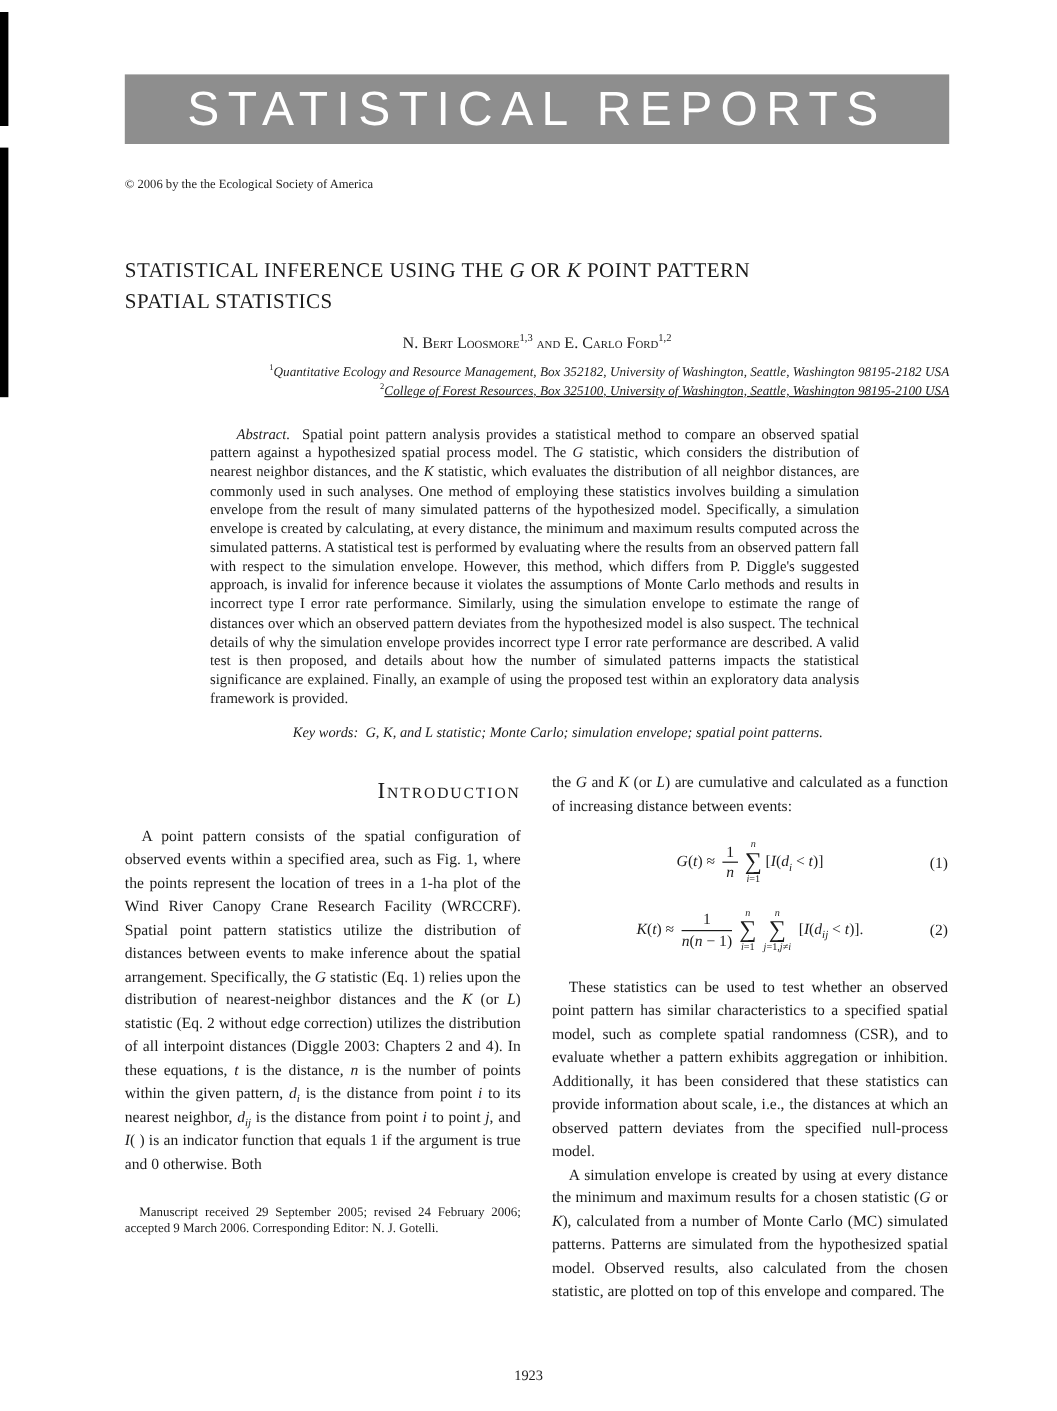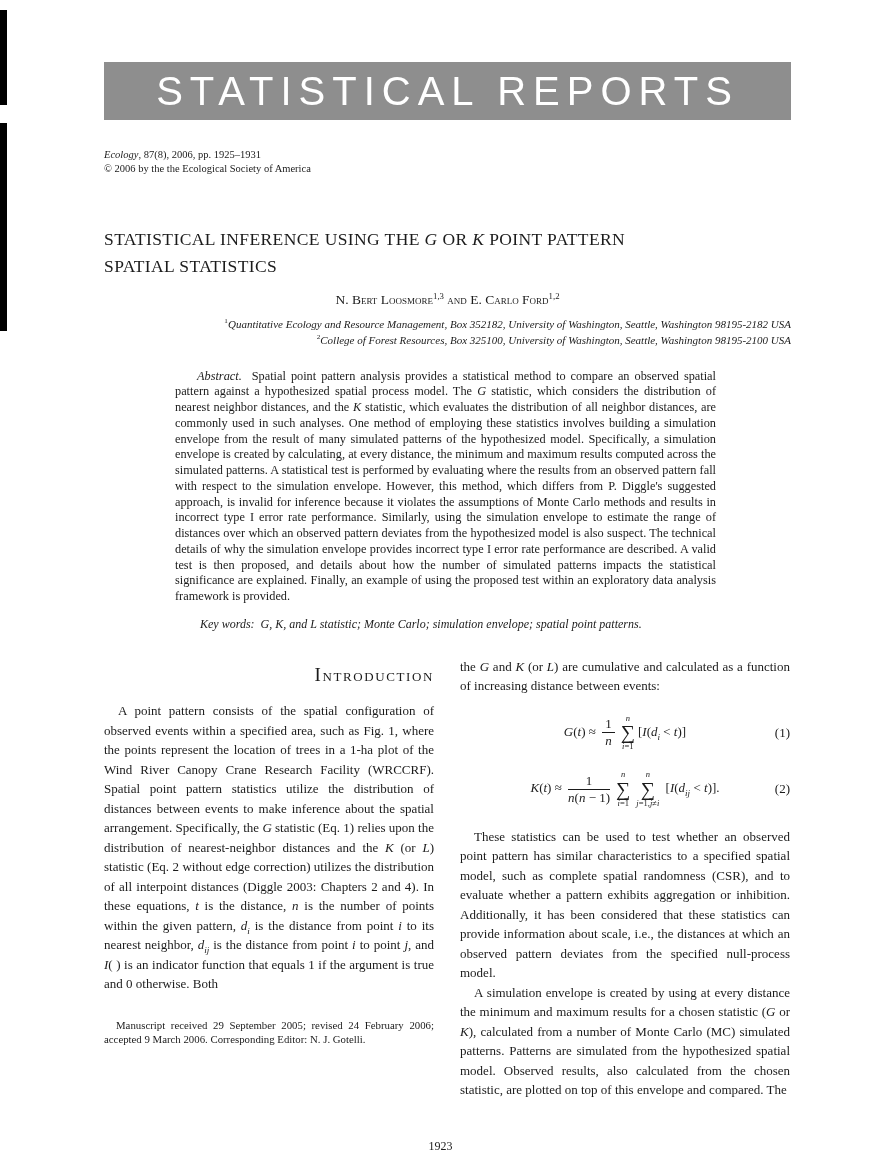--- a/index.html
+++ b/index.html
@@ -84,39 +84,38 @@
   <div class="margin-bar bar1"></div>
   <div class="margin-bar bar2"></div>
 
   <div class="banner">
     <span class="banner-text">STATISTICAL REPORTS</span>
   </div>
 
   <div class="content">
 
     <div class="masthead">
-      <div><span style="font-style: italic;">Ecology</span><span>, 87(8), 2006, pp. 1925–1931</span></div>
       <div>© 2006 by the the Ecological Society of America</div>
     </div>
 
     <h1 class="title">
       <div><span>STATISTICAL INFERENCE USING THE </span><span style="font-style: italic;">G</span><span> OR </span><span style="font-style: italic;">K</span><span> POINT PATTERN</span></div>
       <div>SPATIAL STATISTICS</div>
     </h1>
 
     <div class="authors"><span class="sc">N. Bert Loosmore</span><sup>1,3</sup><span class="sc"> and </span><span class="sc">E. Carlo Ford</span><sup>1,2</sup></div>
 
     <div class="affiliations">
       <div><sup>1</sup><span style="font-style: italic;">Quantitative Ecology and Resource Management, Box 352182, University of Washington, Seattle, Washington 98195-2182 USA</span></div>
-      <div><sup>2</sup><span style="font-style: italic;">College of Forest Resources, Box 325100, University of Washington, Seattle, Washington 98195-2100 USA</span></div>
+      <div><sup>2</sup><span style="font-style: italic; text-decoration: underline;">College of Forest Resources, Box 325100, University of Washington, Seattle, Washington 98195-2100 USA</span></div>
     </div>
 
     <p class="abstract"><span style="font-style: italic;">Abstract.</span><span>&nbsp; Spatial point pattern analysis provides a statistical method to compare an observed spatial pattern against a hypothesized spatial process model. The </span><span style="font-style: italic;">G</span><span> statistic, which considers the distribution of nearest neighbor distances, and the </span><span style="font-style: italic;">K</span><span> statistic, which evaluates the distribution of all neighbor distances, are commonly used in such analyses. One method of employing these statistics involves building a simulation envelope from the result of many simulated patterns of the hypothesized model. Specifically, a simulation envelope is created by calculating, at every distance, the minimum and maximum results computed across the simulated patterns. A statistical test is performed by evaluating where the results from an observed pattern fall with respect to the simulation envelope. However, this method, which differs from P. Diggle's suggested approach, is invalid for inference because it violates the assumptions of Monte Carlo methods and results in incorrect type I error rate performance. Similarly, using the simulation envelope to estimate the range of distances over which an observed pattern deviates from the hypothesized model is also suspect. The technical details of why the simulation envelope provides incorrect type I error rate performance are described. A valid test is then proposed, and details about how the number of simulated patterns impacts the statistical significance are explained. Finally, an example of using the proposed test within an exploratory data analysis framework is provided.</span></p>
 
-    <p class="keywords"><span style="font-style: italic;">Key words:</span><span style="font-style: italic;">&nbsp; G, K, and L statistic; Monte Carlo; simulation envelope; spatial point patterns.</span></p>
+    <p class="keywords"><span style="font-style: italic; margin-left: 44px;">Key words:</span><span style="font-style: italic;">&nbsp; G, K, and L statistic; Monte Carlo; simulation envelope; spatial point patterns.</span></p>
 
     <div class="columns">
 
       <div class="col">
         <h2 class="section-heading">Introduction</h2>
         <p class="para indent"><span>A point pattern consists of the spatial configuration of observed events within a specified area, such as Fig. 1, where the points represent the location of trees in a 1-ha plot of the Wind River Canopy Crane Research Facility (WRCCRF). Spatial point pattern statistics utilize the distribution of distances between events to make inference about the spatial arrangement. Specifically, the </span><span style="font-style: italic;">G</span><span> statistic (Eq. 1) relies upon the distribution of nearest-neighbor distances and the </span><span style="font-style: italic;">K</span><span> (or </span><span style="font-style: italic;">L</span><span>) statistic (Eq. 2 without edge correction) utilizes the distribution of all interpoint distances (Diggle 2003: Chapters 2 and 4). In these equations, </span><span style="font-style: italic;">t</span><span> is the distance, </span><span style="font-style: italic;">n</span><span> is the number of points within the given pattern, </span><span style="font-style: italic;">d</span><sub style="font-style: italic;">i</sub><span> is the distance from point </span><span style="font-style: italic;">i</span><span> to its nearest neighbor, </span><span style="font-style: italic;">d</span><sub style="font-style: italic;">ij</sub><span> is the distance from point </span><span style="font-style: italic;">i</span><span> to point </span><span style="font-style: italic;">j</span><span>, and </span><span style="font-style: italic;">I</span><span>( ) is an indicator function that equals 1 if the argument is true and 0 otherwise. Both</span></p>
 
         <div class="footnote">
           <div class="fn-line">Manuscript received 29 September 2005; revised 24 February 2006; accepted 9 March 2006. Corresponding Editor: N. J. Gotelli.</div>
         </div>

